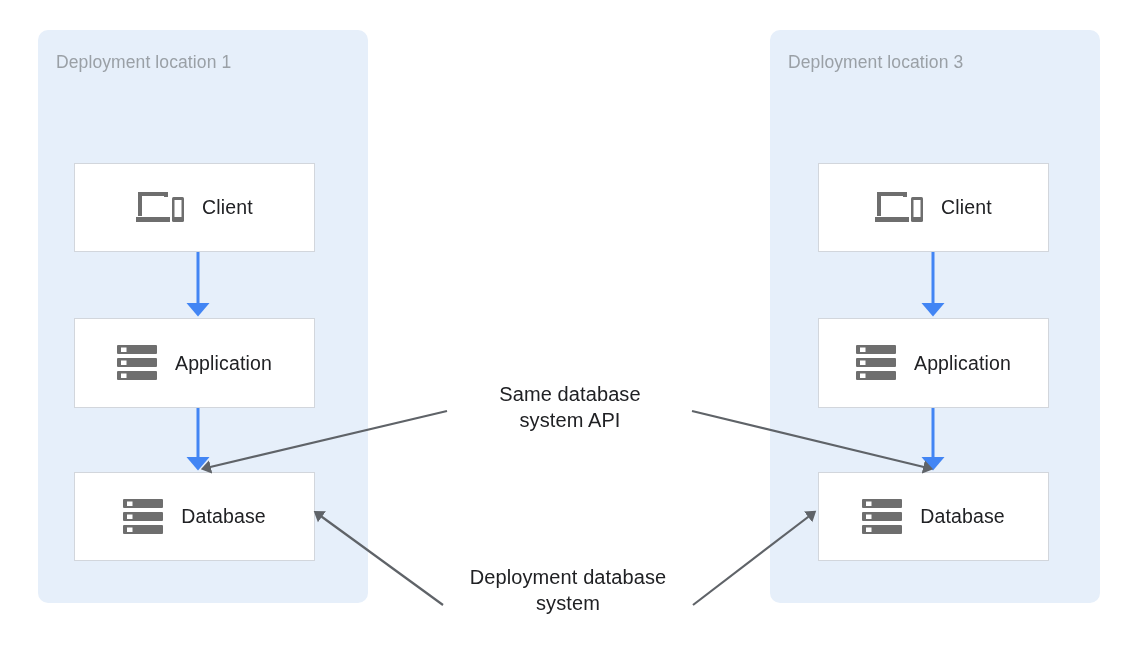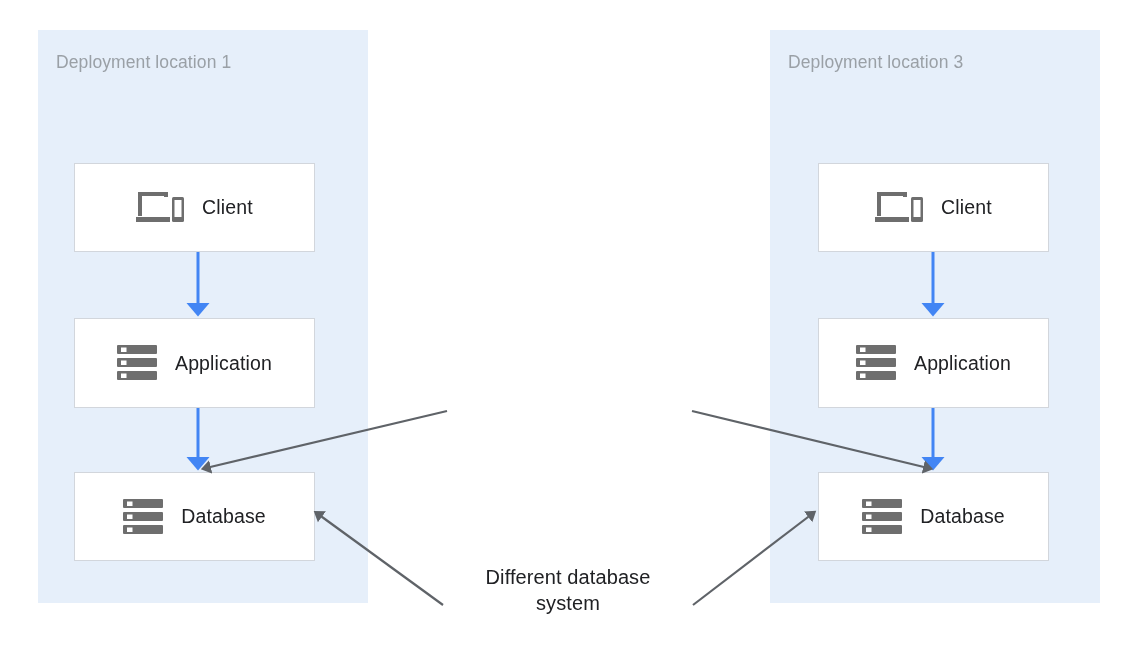--- a/index.html
+++ b/index.html
@@ -18,20 +18,21 @@
     height: 662px;
     background: #ffffff;
     overflow: hidden;
   }
 
   
   .panel {
     position: absolute;
     background: #e6effa;
     box-sizing: border-box;
+    border-radius: 10px;
   }
   .panel-label {
     position: absolute;
     top: 22px;
     left: 18px;
     font-size: 17.5px;
     color: #9aa0a6;
     letter-spacing: 0.1px;
     white-space: nowrap;
   }
@@ -218,17 +219,19 @@
 
     <line x1="447" y1="411" x2="206" y2="468" stroke="#5f6368" stroke-width="2.2" marker-end="url(#gray-head)"></line>
 
     <line x1="692" y1="411" x2="928" y2="468" stroke="#5f6368" stroke-width="2.2" marker-end="url(#gray-head)"></line>
 
     <line x1="443" y1="605" x2="318" y2="514" stroke="#5f6368" stroke-width="2.2" marker-end="url(#gray-head)"></line>
 
     <line x1="693" y1="605" x2="812" y2="514" stroke="#5f6368" stroke-width="2.2" marker-end="url(#gray-head)"></line>
   </svg>
 
-
-  <div class="annotation" style="left:448px; top:565px; width:240px;">Different database
+  <div class="annotation" style="left:452px; top:382px; width:236px;">Same database
+system API</div>
+
+  <div class="annotation" style="left:448px; top:565px; width:240px;">Deployment database
 system</div>
 
 </div>
 
 </body></html>

